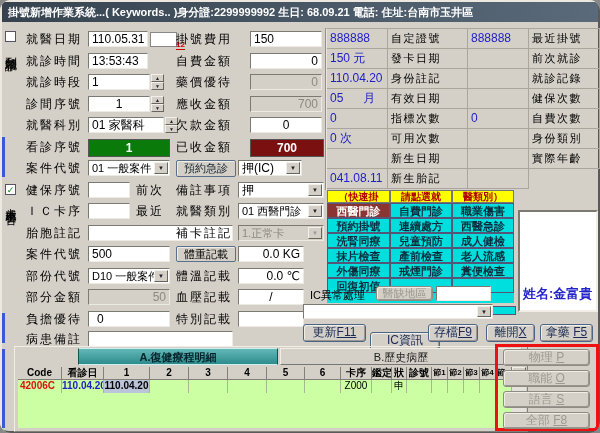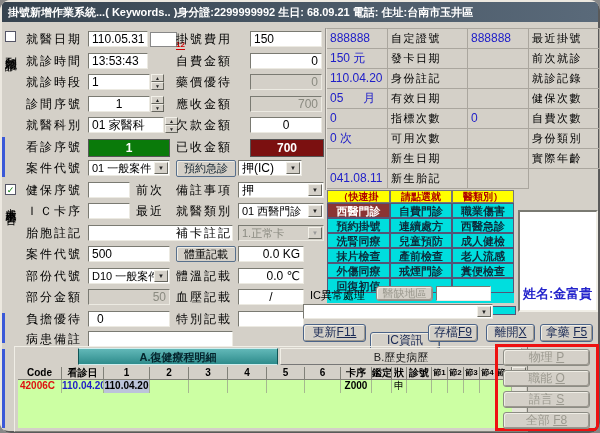--- a/index.html
+++ b/index.html
@@ -300,21 +300,21 @@
     </div>
     <div class="trow">
       <div class="td" style="width:44px;color:#dd1111;text-align:left;padding-left:2px">42006C</div>
       <div class="td" style="width:42px;color:#2020c8">110.04.20</div>
       <div class="td" style="width:46px;background:#bcc4da;color:#000">110.04.20</div>
       <div class="td" style="width:39px"></div>
       <div class="td" style="width:39px"></div>
       <div class="td" style="width:39px"></div>
       <div class="td" style="width:38px"></div>
       <div class="td" style="width:36px"></div>
-      <div class="td" style="width:31px;color:#000;font-weight:bold">Z000</div>
+      <div class="td" style="width:31px;color:#000;font-weight:normal">Z000</div>
       <div class="td" style="width:20px"></div>
       <div class="td" style="width:15px;color:#000;font-weight:normal">申</div>
       <div class="td" style="width:25px"></div>
       <div class="td" style="width:16px"></div>
       <div class="td" style="width:16px"></div>
       <div class="td" style="width:16px"></div>
       <div class="td" style="width:16px"></div>
       <div class="td" style="width:16px"></div>
     </div>
   </div>

